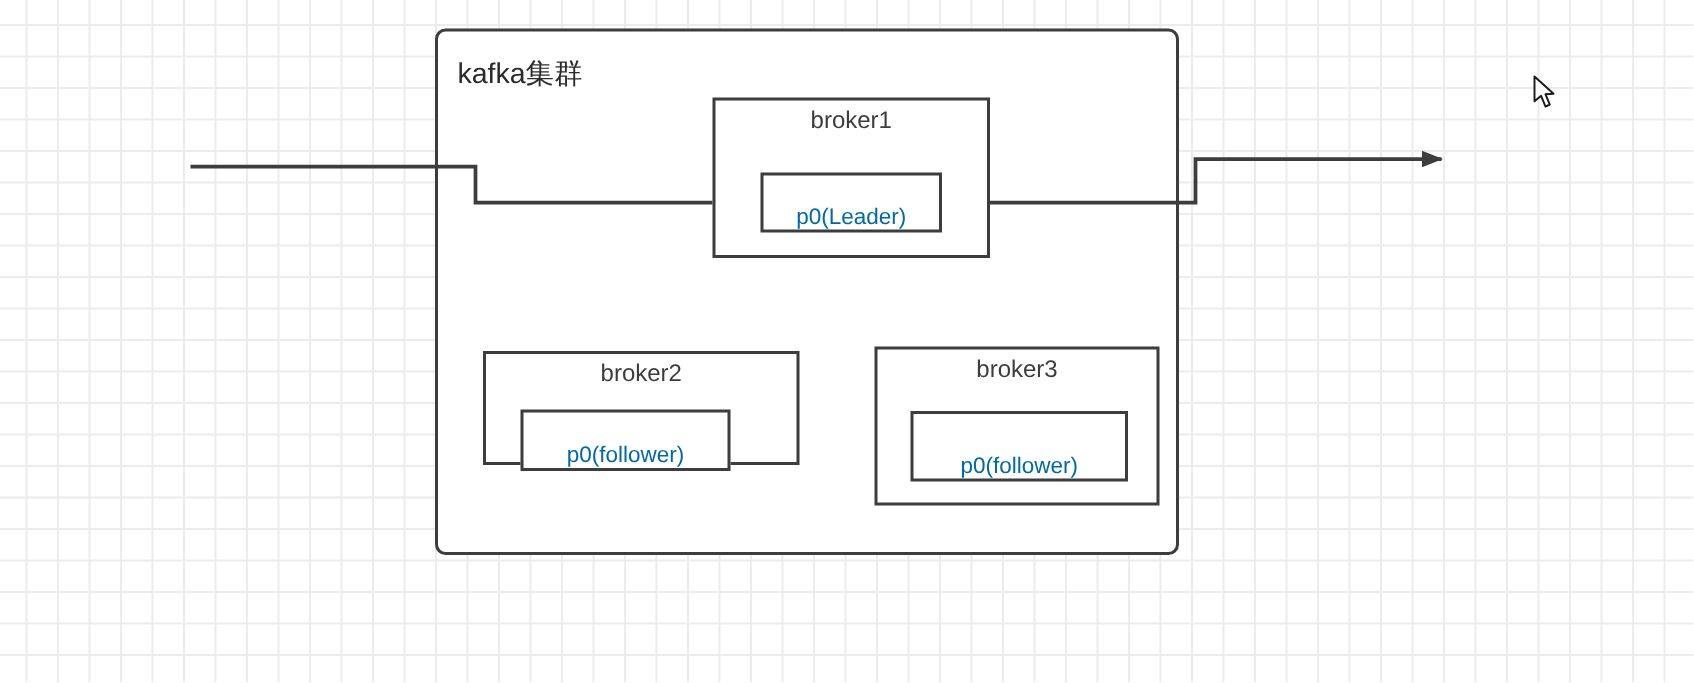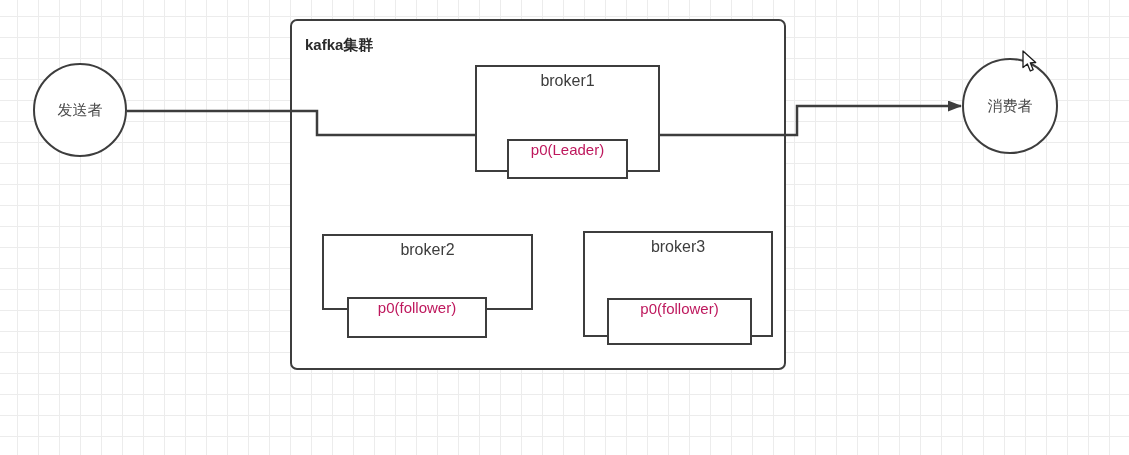--- a/index.html
+++ b/index.html
@@ -40,22 +40,22 @@
     left: 290px; top: 19px;
     width: 496px; height: 351px;
     border: 2.5px solid #3d3d3d;
     border-radius: 7px;
     background: #ffffff;
     z-index: 1;
   }
   .cluster-title {
     position: absolute;
     left: 13px; top: 15px;
-    font-size: 15px;
-    font-weight: bold;
+    font-size: 19px;
+    font-weight: normal;
     color: #2b2b2b;
   }
 
   .broker-box {
     position: absolute;
     border: 2.5px solid #3d3d3d;
     background: #ffffff;
     z-index: 3;
   }
   .broker-label {
@@ -67,26 +67,25 @@
   }
   #broker1 { left: 475px; top: 65px;  width: 185px; height: 107px; }
   #broker2 { left: 322px; top: 234px; width: 211px; height: 76px;  }
   #broker3 { left: 583px; top: 231px; width: 190px; height: 106px; }
 
   .partition-box {
     position: absolute;
     border: 2.5px solid #3d3d3d;
     background: #ffffff;
     display: flex;
-    align-items: flex-start;
+    align-items: flex-end;
     justify-content: center;
     font-size: 15px;
-    color: #be185d;
+    color: #0369a1;
     z-index: 4;
-    margin-top: 24px;
   }
   #p0-leader    { left: 507px; top: 115px; width: 121px; height: 40px; }
   #p0-follower2 { left: 347px; top: 273px; width: 140px; height: 41px; }
   #p0-follower3 { left: 607px; top: 274px; width: 145px; height: 47px; }
 
   
   .connector-layer {
     position: absolute;
     left: 0; top: 0;
     width: 1129px; height: 455px;
@@ -146,25 +145,19 @@
     <span>p0(follower)</span>
   </div>
 
   <div class="broker-box" id="broker3">
     <span class="broker-label">broker3</span>
   </div>
   <div class="partition-box" id="p0-follower3">
     <span>p0(follower)</span>
   </div>
 
-  <div class="node-circle" id="sender">
-    <span>发送者</span>
-  </div>
-  <div class="node-circle" id="consumer">
-    <span>消费者</span>
-  </div>
 
   <svg class="cursor" width="18" height="24" viewBox="0 0 18 24" xmlns="http://www.w3.org/2000/svg">
     <polygon points="1,1 1,17.5 5.4,13.9 8.3,21 11.2,19.7 8.3,12.8 13.7,12.5" fill="#ffffff" stroke="#1a1a1a" stroke-width="1.3" stroke-linejoin="round"></polygon>
   </svg>
 
 
 </div>
 
 </body></html>

